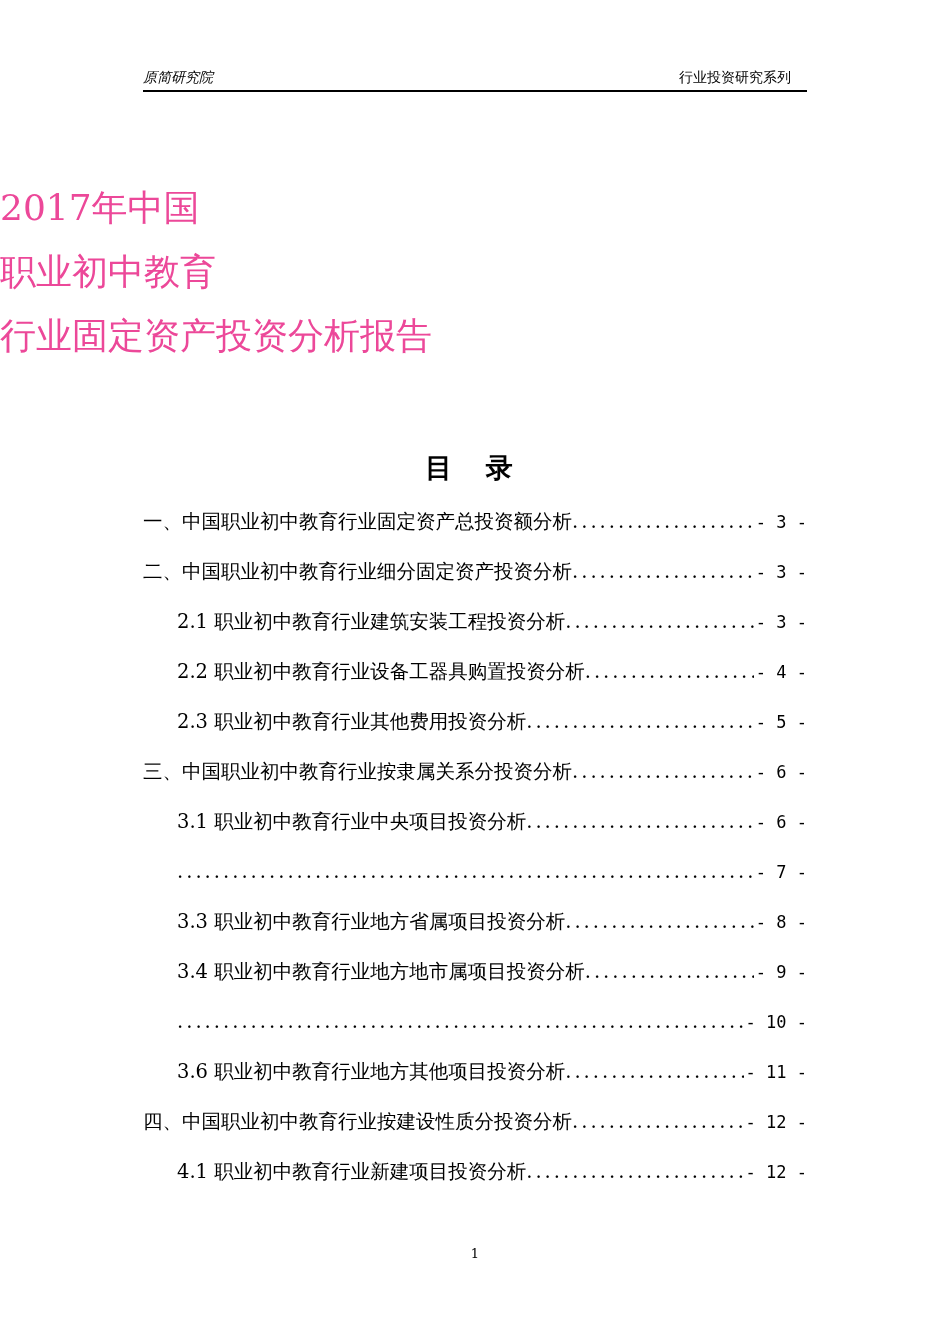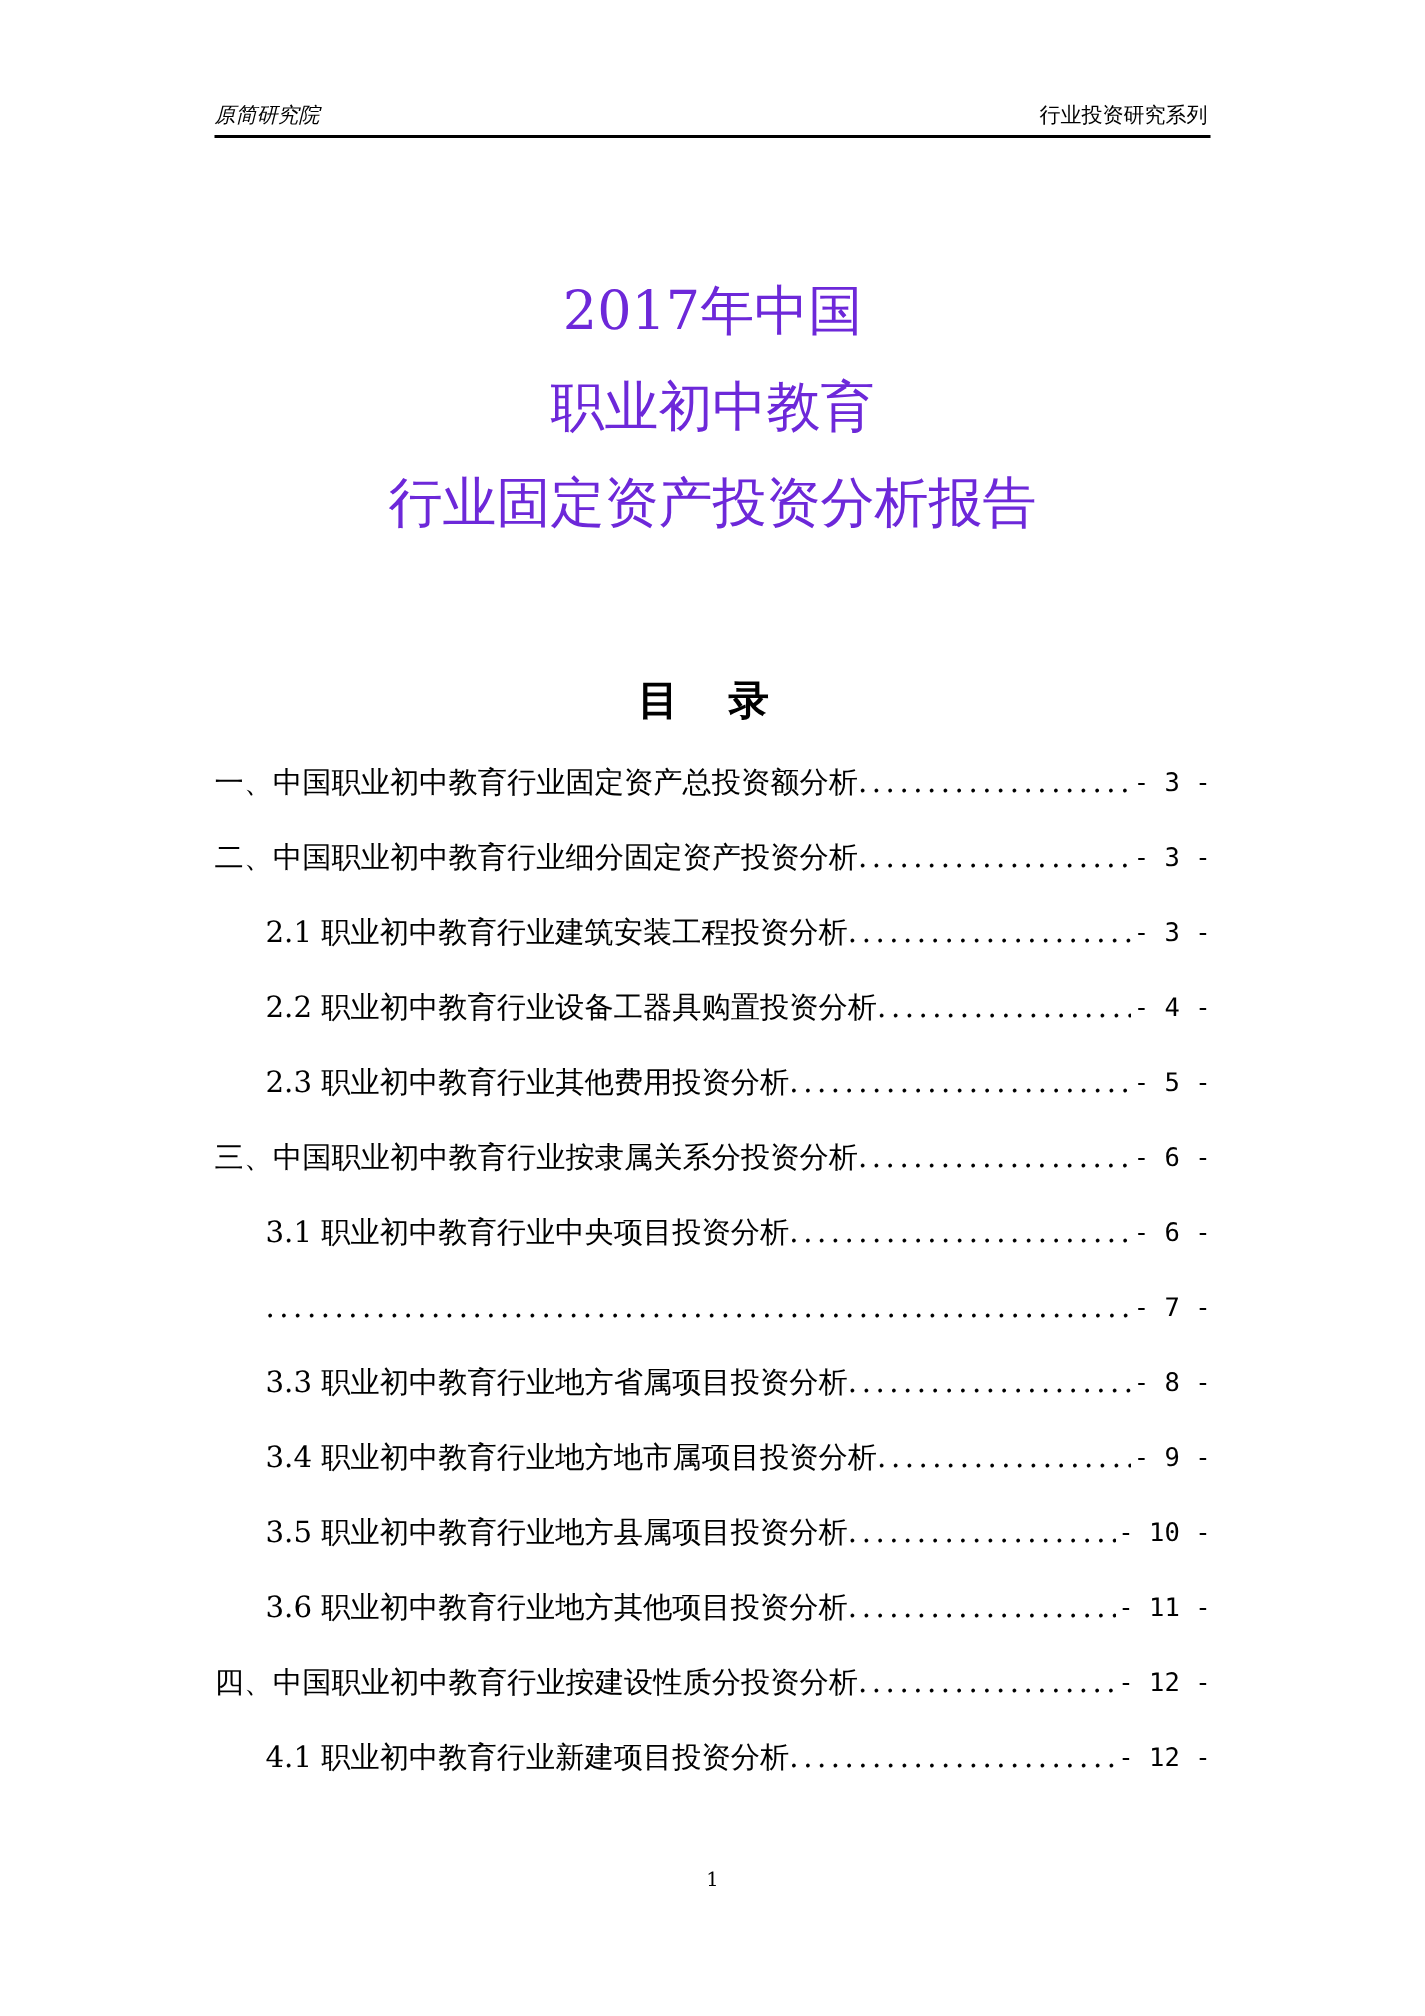--- a/index.html
+++ b/index.html
@@ -27,30 +27,29 @@
       line-height: 22px;
     }
     .page-header .left {
       position: absolute;
       left: 0;
       top: 0;
       font-style: italic;
     }
     .page-header .right {
       position: absolute;
-      right: 2px;
+      right: 16px;
       top: 0;
     }
     .title-block {
       position: absolute;
       left: 0;
       right: 0;
       top: 176px;
-      text-align: center;
-      color: #6d28d9;
+      color: #ec4899;
       font-family: "DejaVu Serif", "Liberation Serif", serif;
       font-size: 36px;
       line-height: 64px;
     }
     .title-line {
       display: block;
       white-space: nowrap;
     }
     .toc-heading {
       position: absolute;
@@ -174,21 +173,20 @@
     <span class="toc-text">3.3 职业初中教育行业地方省属项目投资分析</span>
     <span class="toc-leader"></span>
     <span class="toc-page">- 8 -</span>
   </li>
   <li class="toc-item level-2">
     <span class="toc-text">3.4 职业初中教育行业地方地市属项目投资分析</span>
     <span class="toc-leader"></span>
     <span class="toc-page">- 9 -</span>
   </li>
   <li class="toc-item level-2">
-    <span class="toc-text">3.5 职业初中教育行业地方县属项目投资分析</span>
     <span class="toc-leader"></span>
     <span class="toc-page">- 10 -</span>
   </li>
   <li class="toc-item level-2">
     <span class="toc-text">3.6 职业初中教育行业地方其他项目投资分析</span>
     <span class="toc-leader"></span>
     <span class="toc-page">- 11 -</span>
   </li>
   <li class="toc-item level-1">
     <span class="toc-text">四、中国职业初中教育行业按建设性质分投资分析</span>

